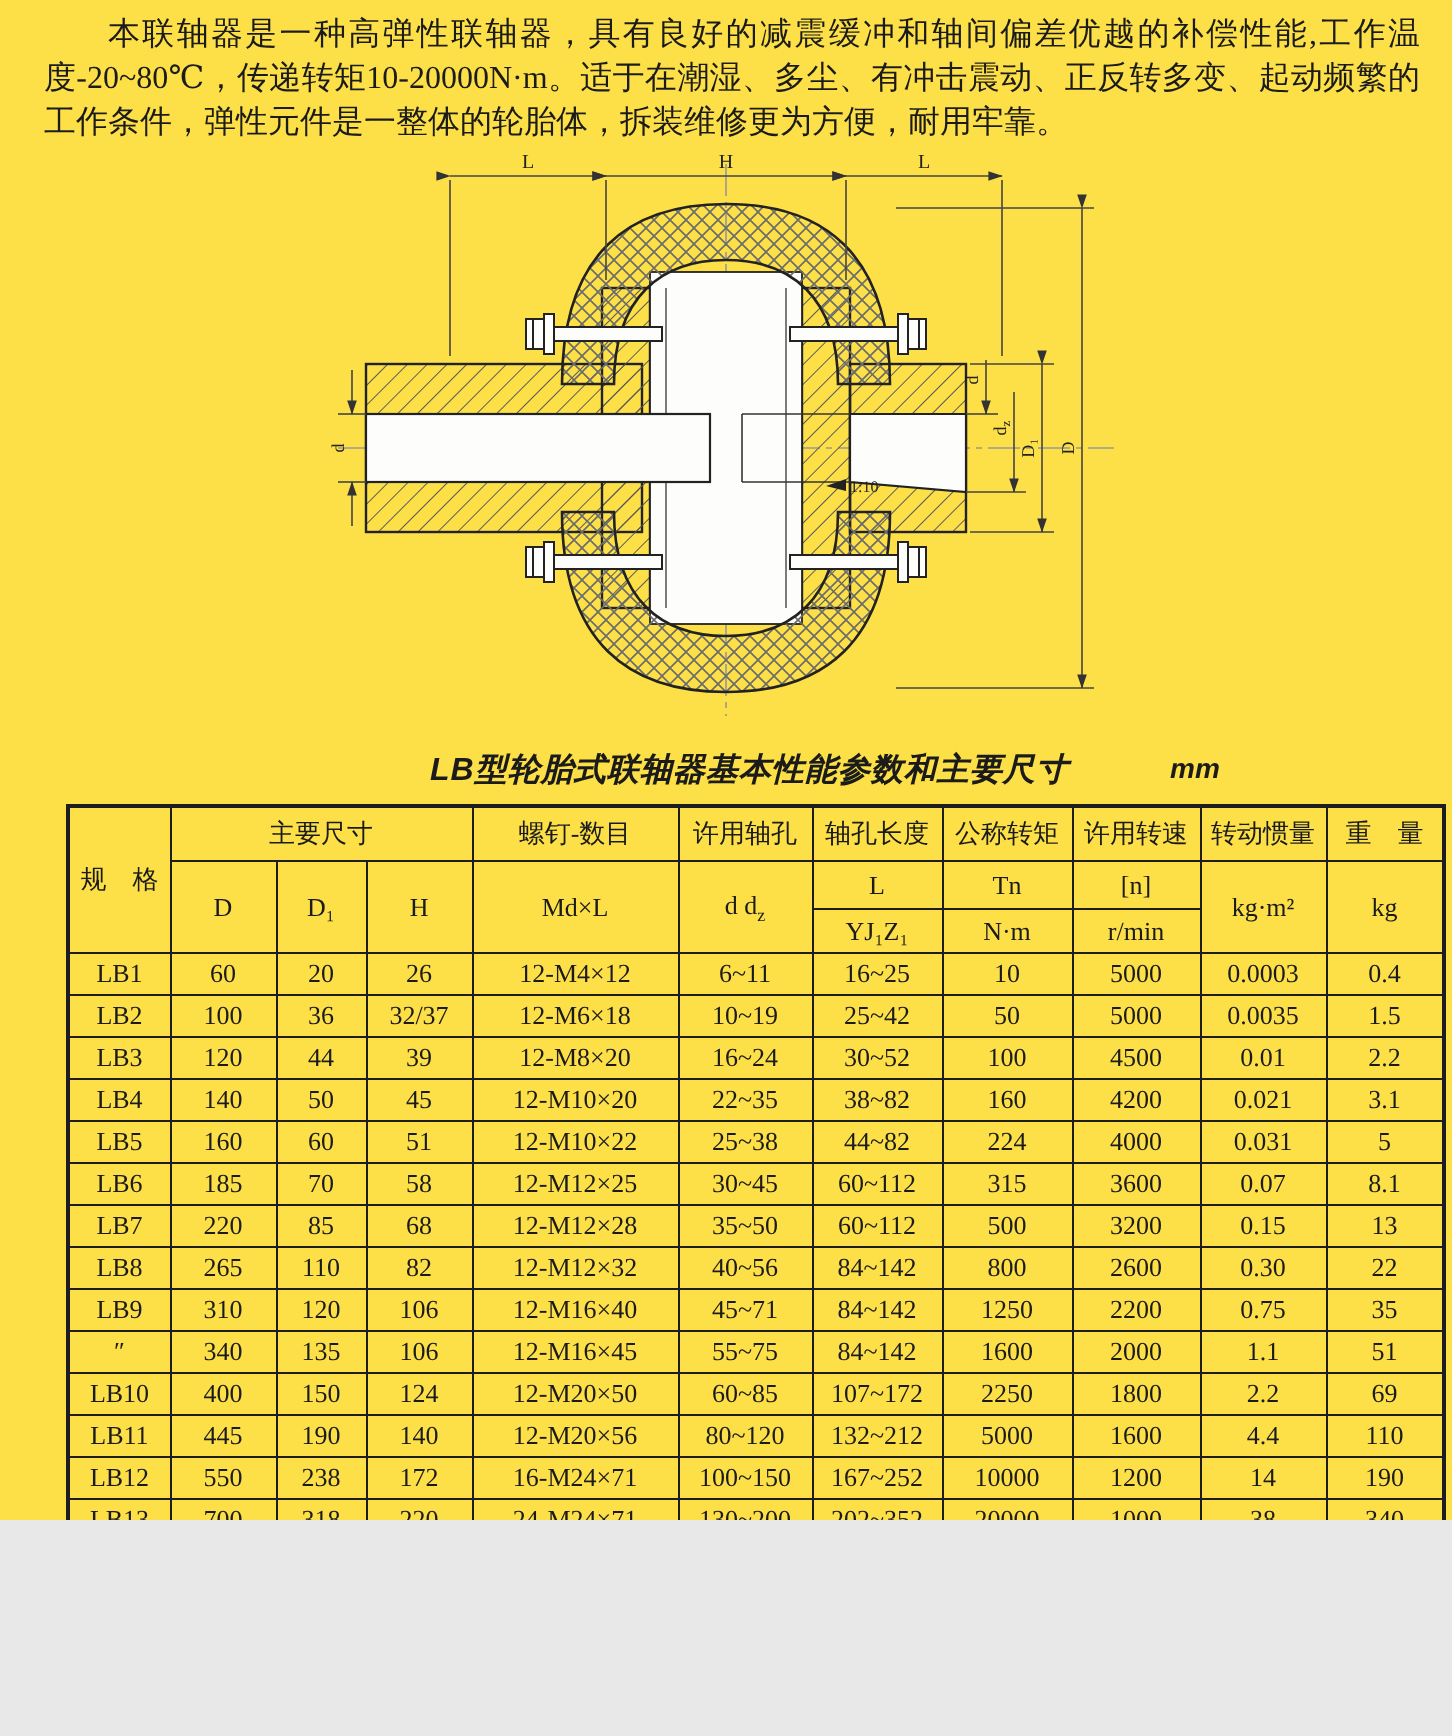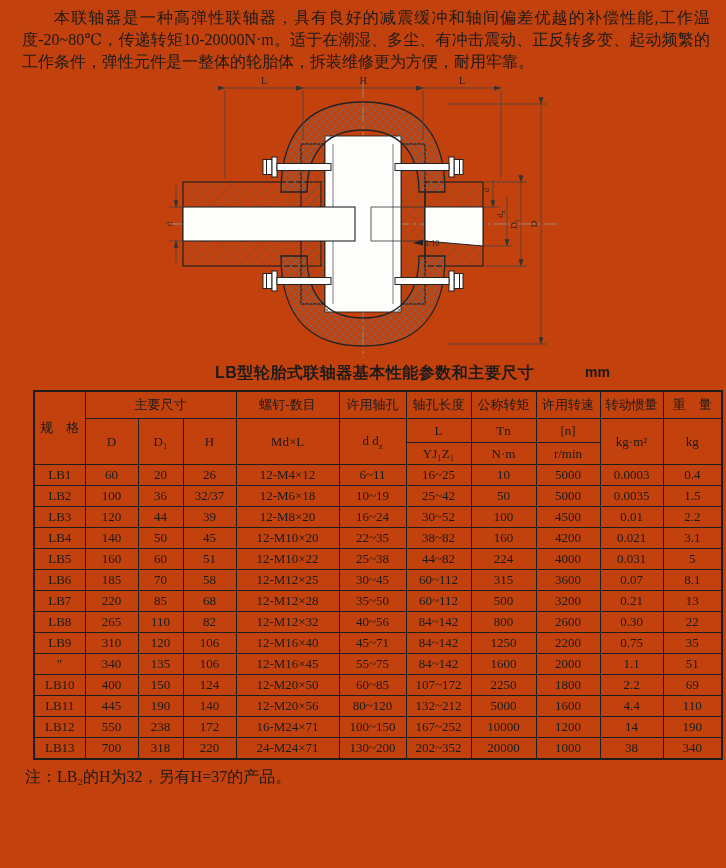--- a/index.html
+++ b/index.html
@@ -1,31 +1,31 @@
 <!DOCTYPE html>
 <html><head>
 <meta charset="utf-8">
 <style>
   html,body{margin:0;padding:0;background:#e8e8e8;}
   .page{
-    width:726px;height:868px;margin:0 auto;background:#c2410c;
+    width:726px;height:760px;margin:0 auto;background:#fde047;
     font-family:"Liberation Serif","DejaVu Serif",serif;color:#1b1b1b;
     position:relative;overflow:hidden;box-sizing:border-box;
   }
   
   .intro{padding:7px 16px 0 22px;font-size:16px;line-height:22px;}
   .para{margin:0;text-indent:2em;text-align:justify;}
   .comp-row{margin:0 0 0 32px;}
   .comp-indent{margin-left:128px;}
   
   .diagram{height:290px;display:flex;justify-content:center;align-items:center;margin-top:0;}
   .diagram svg{display:block;}
   .dim-text{font-family:"Liberation Serif","DejaVu Serif",serif;fill:#222;}
   
-  .title-row{position:relative;height:22px;margin-top:0;}
+  .title-row{position:relative;height:22px;margin-top:12px;font-style:italic;}
   .tbl-title{
     position:absolute;left:215px;top:0;
     font-family:"Liberation Sans","DejaVu Sans",sans-serif;
     font-weight:700;font-size:16px;letter-spacing:.5px;
   }
   .tbl-unit{
     position:absolute;left:585px;top:1px;
     font-family:"Liberation Sans","DejaVu Sans",sans-serif;
     font-weight:700;font-size:14px;text-align:right;
   }
@@ -293,21 +293,21 @@
           <tr>
             <td>LB7</td>
             <td>220</td>
             <td>85</td>
             <td>68</td>
             <td>12-M12×28</td>
             <td>35~50</td>
             <td>60~112</td>
             <td>500</td>
             <td>3200</td>
-            <td>0.21</td>
+            <td>0.15</td>
             <td>13</td>
           </tr>
           <tr>
             <td>LB8</td>
             <td>265</td>
             <td>110</td>
             <td>82</td>
             <td>12-M12×32</td>
             <td>40~56</td>
             <td>84~142</td>

